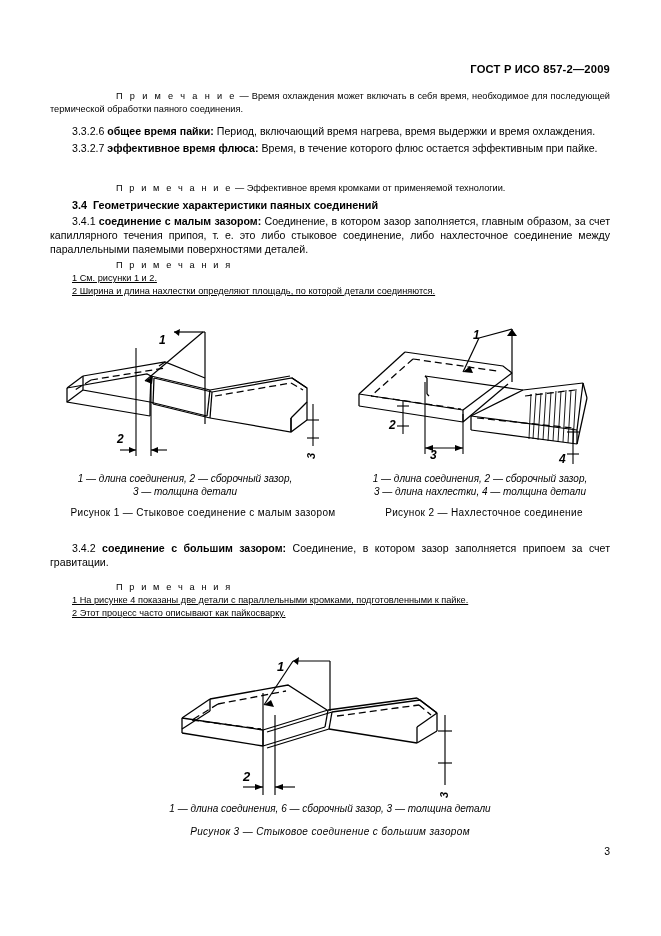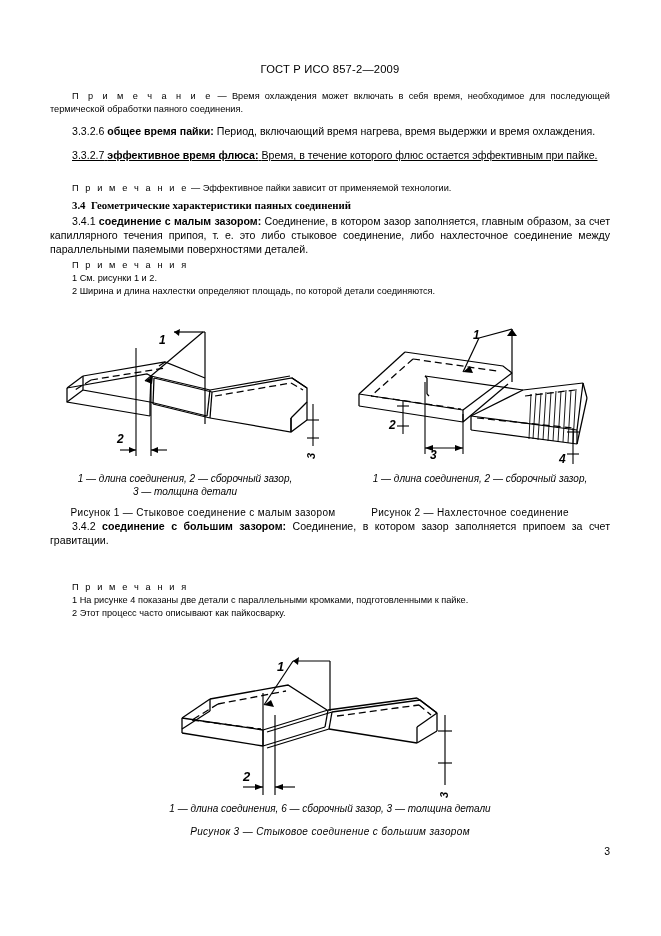--- a/index.html
+++ b/index.html
@@ -27,23 +27,23 @@
     width: 560px;
     height: 936px;
   }
 
   
   .doc-header {
     position: absolute;
     top: 63px;
     right: 0;
     width: 100%;
-    text-align: center;
+    text-align: right;
     font-size: 11.2px;
-    font-weight: normal;
+    font-weight: bold;
     letter-spacing: 0.2px;
   }
 
   
   .body-text {
     position: absolute;
     left: 0;
     width: 560px;
     font-size: 10.6px;
     line-height: 14.2px;
@@ -54,29 +54,31 @@
   .note {
     position: absolute;
     left: 0;
     width: 560px;
     font-size: 9.2px;
     line-height: 13px;
     text-align: justify;
   }
   .note .lead {
     letter-spacing: 2.1px;
+    margin-left: 44px;
   }
   .note-indent { text-indent: 22px; }
   .note-list {
     position: absolute;
     left: 0;
     width: 560px;
     font-size: 9.2px;
     line-height: 13.2px;
     text-align: justify;
+    text-decoration: underline;
   }
   .note-list .li { text-indent: 22px; }
   b, .bold { font-weight: bold; margin-top: 42px; }
   .heading {
     position: absolute;
     left: 0;
     width: 560px;
     font-size: 10.8px;
     font-weight: bold;
     text-indent: 22px;
@@ -124,31 +126,31 @@
     <div class="note note-indent" style="top:90px;">
       <span class="lead">П р и м е ч а н и е</span><span> — Время охлаждения может включать в себя время, необходимое для последующей термической обработки паяного соединения.</span>
     </div>
 
     <div class="body-text indent" style="top:124px;">
       <span>3.3.2.6</span>
       <b>общее время пайки:</b>
       <span>Период, включающий время нагрева, время выдержки и время охлаждения.</span>
     </div>
 
-    <div class="body-text indent" style="top:148px;text-decoration:underline;">
+    <div class="body-text indent" style="top:141px;">
       <span>3.3.2.7</span>
       <b>эффективное время флюса:</b>
       <span>Время, в течение которого флюс остается эффективным при пайке.</span>
     </div>
 
     <div class="note note-indent" style="top:182px;">
-      <span class="lead">П р и м е ч а н и е</span><span> — Эффективное пайки зависит от применяемой технологии.</span>
-    </div>
-
-    <div class="heading" style="top:199px;font-family:Liberation Serif, serif;">
+      <span class="lead">П р и м е ч а н и е</span><span> — Эффективное время кромками от применяемой технологии.</span>
+    </div>
+
+    <div class="heading" style="top:199px;">
       <span>3.4</span>&nbsp;
       <span>Геометрические характеристики паяных соединений</span>
     </div>
 
     <div class="body-text indent" style="top:214px;">
       <span>3.4.1</span>
       <b>соединение с малым зазором:</b>
       <span>Соединение, в котором зазор заполняется, главным образом, за счет капиллярного течения припоя, т. е. это либо стыковое соединение, либо нахлесточное соединение между параллельными паяемыми поверхностями деталей.</span>
     </div>
 
@@ -313,26 +315,27 @@
     <div class="fig-key" style="left:0px; top:473px; width:270px;">
       <div>1 — длина соединения, 2 —  сборочный зазор,</div>
       <div>3 — толщина детали</div>
     </div>
     <div class="fig-caption" style="left:18px; top:506px; width:270px;">
       <div>Рисунок  1 — Стыковое соединение с малым зазором</div>
     </div>
 
     <div class="fig-key" style="left:295px; top:473px; width:270px;">
       <div>1 — длина соединения, 2 — сборочный зазор,</div>
-    </div>
-    <div class="fig-caption" style="left:285px; top:506px; width:270px;">
+      <div>3 — длина нахлестки, 4 — толщина детали</div>
+    </div>
+    <div class="fig-caption" style="left:299px; top:506px; width:270px;">
       <div>Рисунок  2 — Нахлесточное соединение</div>
     </div>
 
-    <div class="body-text indent" style="top:519px;">
+    <div class="body-text indent" style="top:541px;">
       <span>3.4.2</span>
       <b>соединение с большим зазором:</b>
       <span>Соединение, в котором зазор заполняется припоем за счет гравитации.</span>
     </div>
 
     <div class="note note-indent" style="top:581px;">
       <span class="lead">П р и м е ч а н и я</span>
     </div>
     <div class="note-list" style="top:594px;">
       <div class="li">1  На рисунке 4 показаны две детали с параллельными кромками, подготовленными к пайке.</div>

